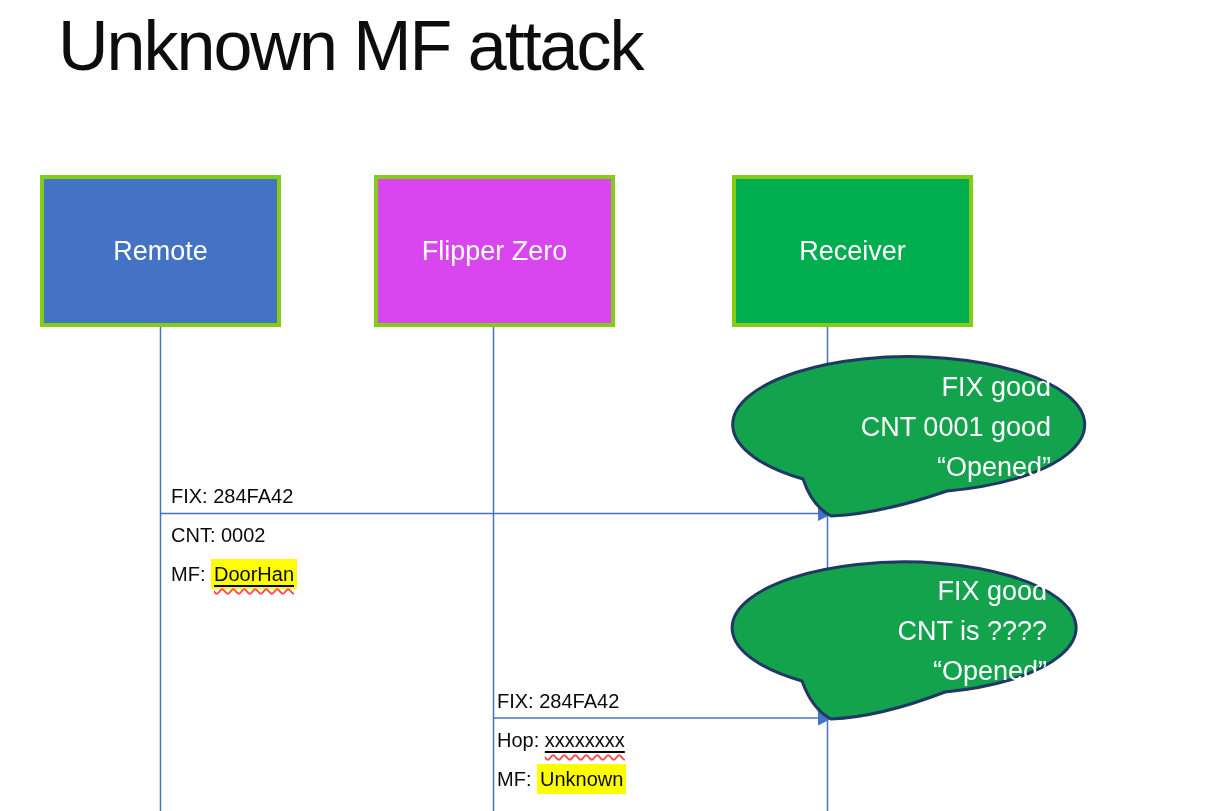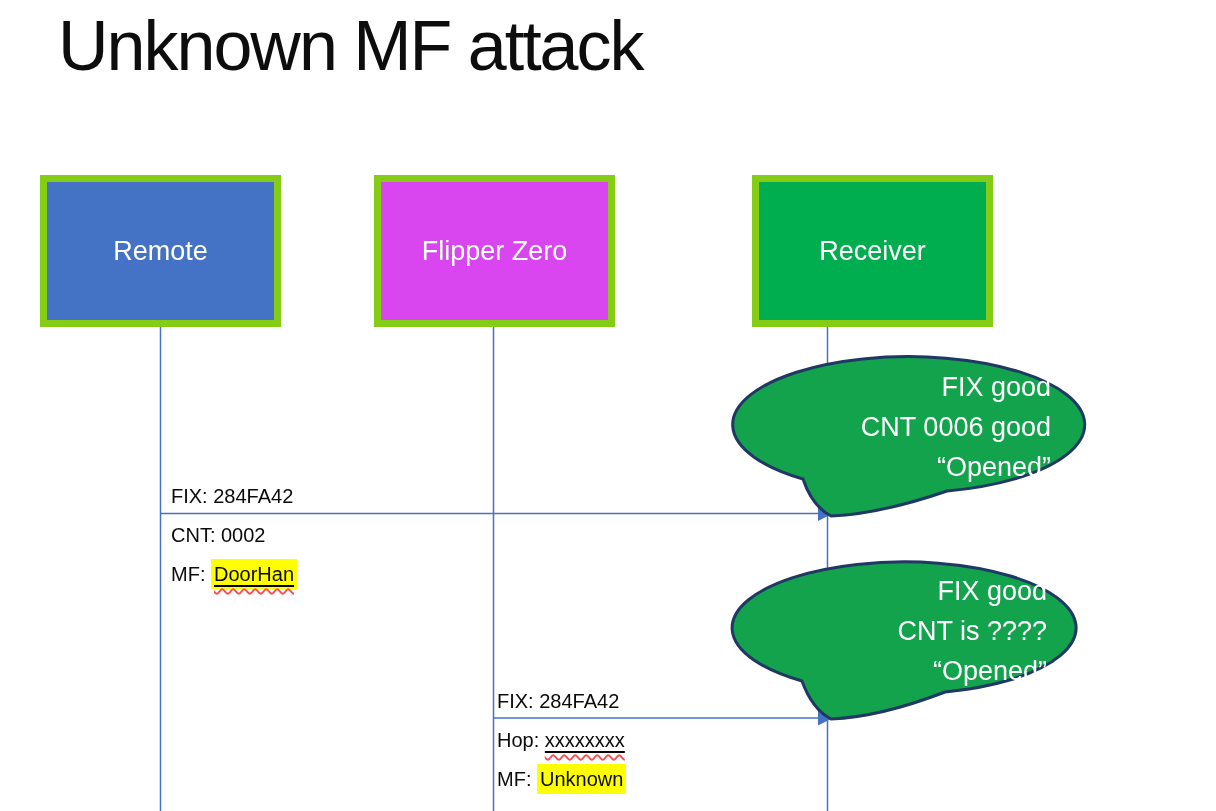--- a/index.html
+++ b/index.html
@@ -6,27 +6,27 @@
   .slide{
     position:relative;width:1216px;height:811px;background:#ffffff;overflow:hidden;
     font-family:"Liberation Sans",sans-serif;color:#000;
   }
   .title{
     position:absolute;left:58px;top:6px;width:900px;
     font-size:70px;font-weight:300;letter-spacing:-2px;color:#0d0d0d;line-height:1.15;
   }
   .actor{
     position:absolute;top:175px;width:241px;height:152px;
-    border:7px solid #84cc16;box-sizing:border-box;
+    border:4px solid #84cc16;box-sizing:border-box;
     display:flex;align-items:center;justify-content:center;
     color:#ffffff;font-size:27px;
   }
   .actor-remote{left:40px;background:#4472C4;}
   .actor-flipper{left:374px;background:#d946ef;}
-  .actor-receiver{left:752px;background:#00AE50;}
+  .actor-receiver{left:732px;background:#00AE50;}
   svg.layer{position:absolute;left:0;top:0;}
   .msg-label{
     position:absolute;font-size:20px;line-height:39px;color:#0b0b0b;white-space:nowrap;
   }
   .msg1{left:171px;top:477px;}
   .msg2{left:497px;top:682px;}
   .hl{background:#FFFF00;padding:4px 3px;}
   .sq{text-decoration:underline wavy #FF4A4A;text-decoration-thickness:1.5px;text-underline-offset:7px;}
   .ul{text-decoration:underline solid #000;text-decoration-thickness:2px;text-underline-offset:4px;}
   .callout-text{
@@ -77,21 +77,21 @@
   </div>
 
   <div class="msg-label msg2">
     <div>FIX: 284FA42</div>
     <div><span>Hop: </span><span class="sq"><span class="ul">xxxxxxxx</span></span></div>
     <div><span>MF: </span><span class="hl"><span>Unknown</span></span></div>
   </div>
 
   <div class="callout-text callout1-text">
     <div>FIX good</div>
-    <div>CNT 0006 good</div>
+    <div>CNT 0001 good</div>
     <div>“Opened”</div>
   </div>
   <div class="callout-text callout2-text">
     <div>FIX good</div>
     <div>CNT is ????</div>
     <div>“Opened”</div>
   </div>
 
 </div>
 

